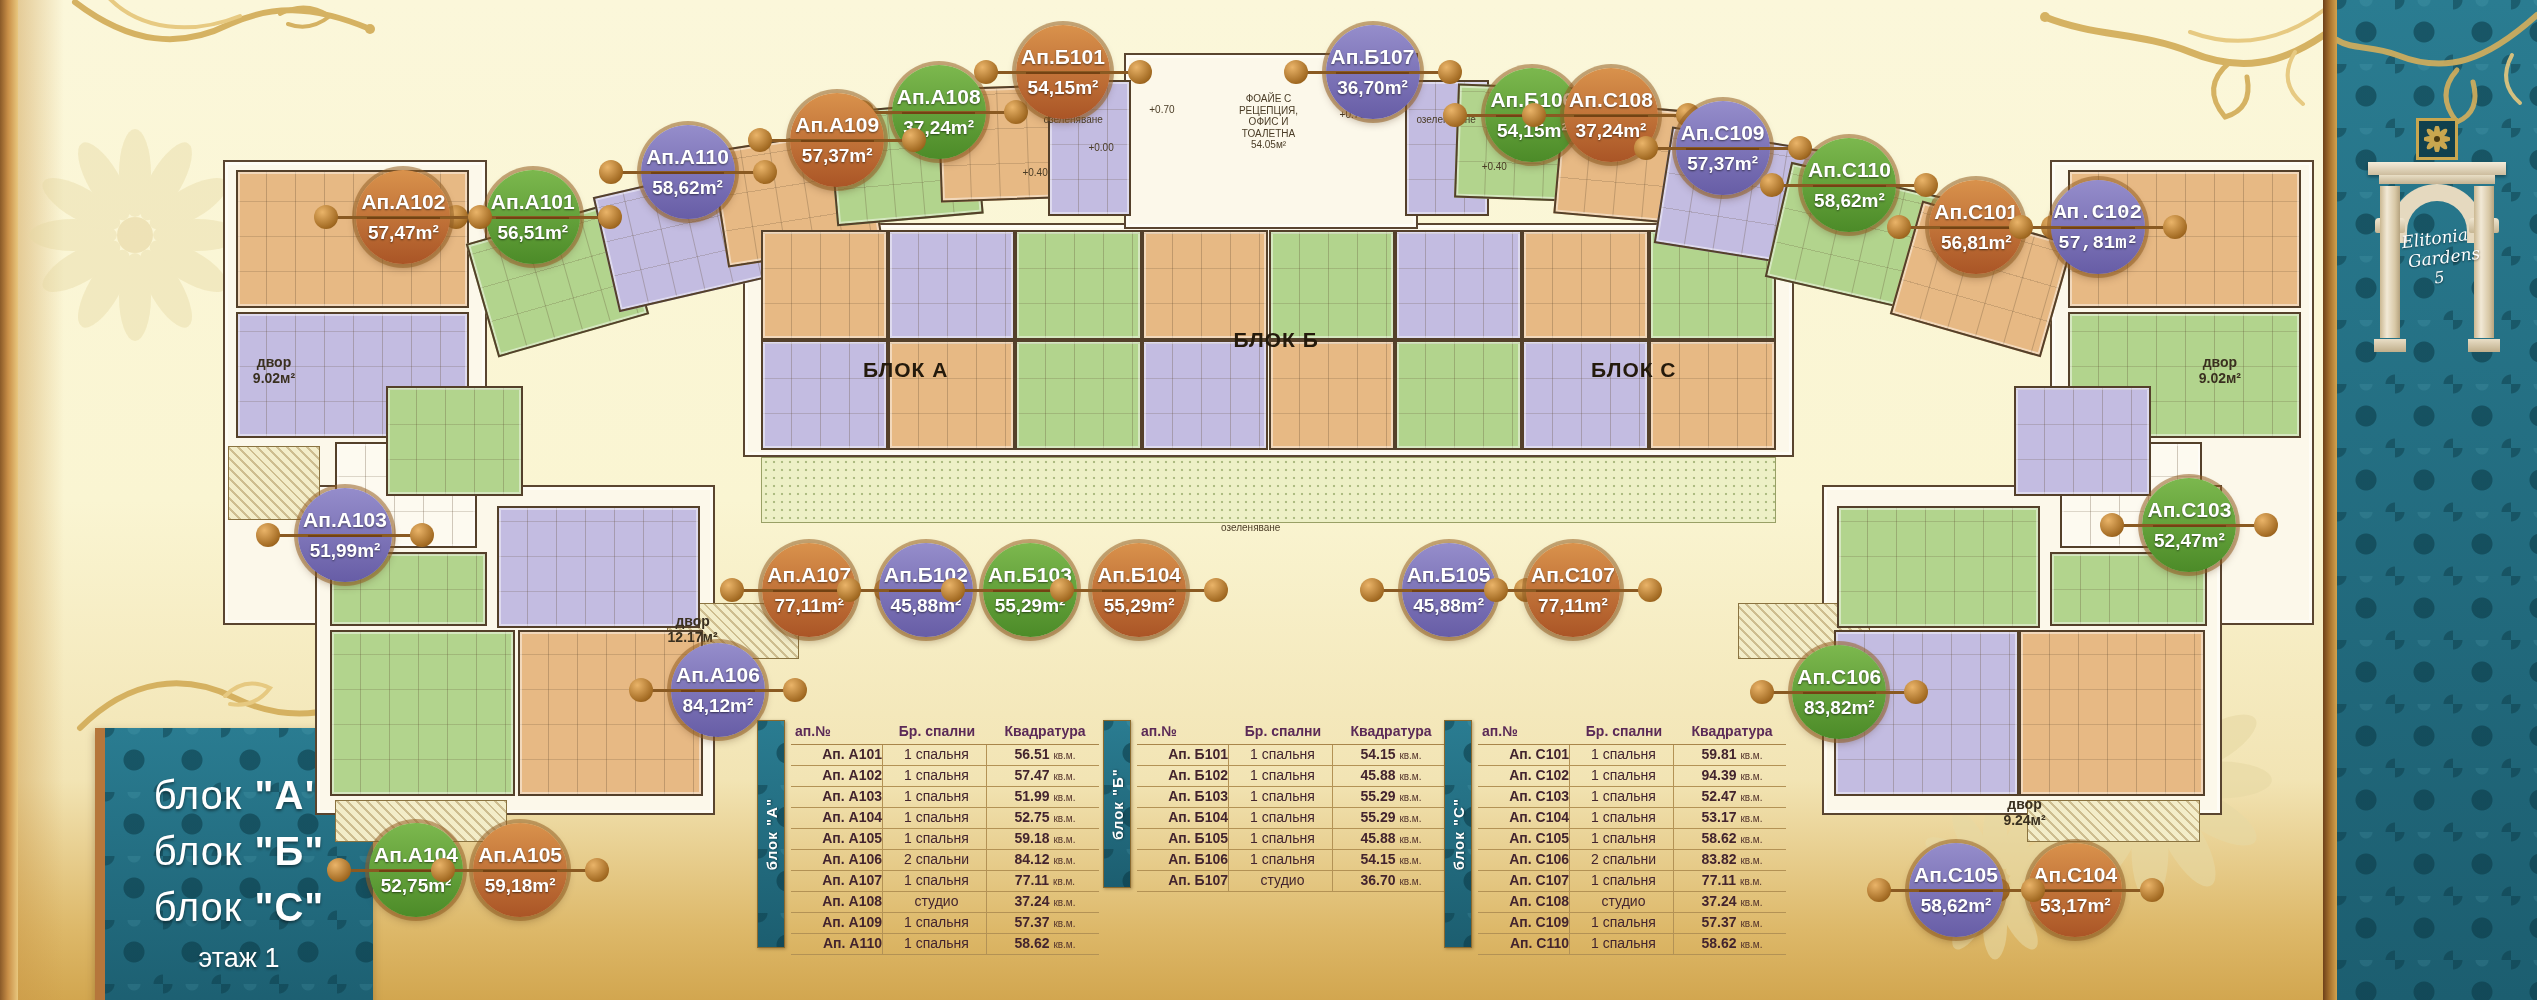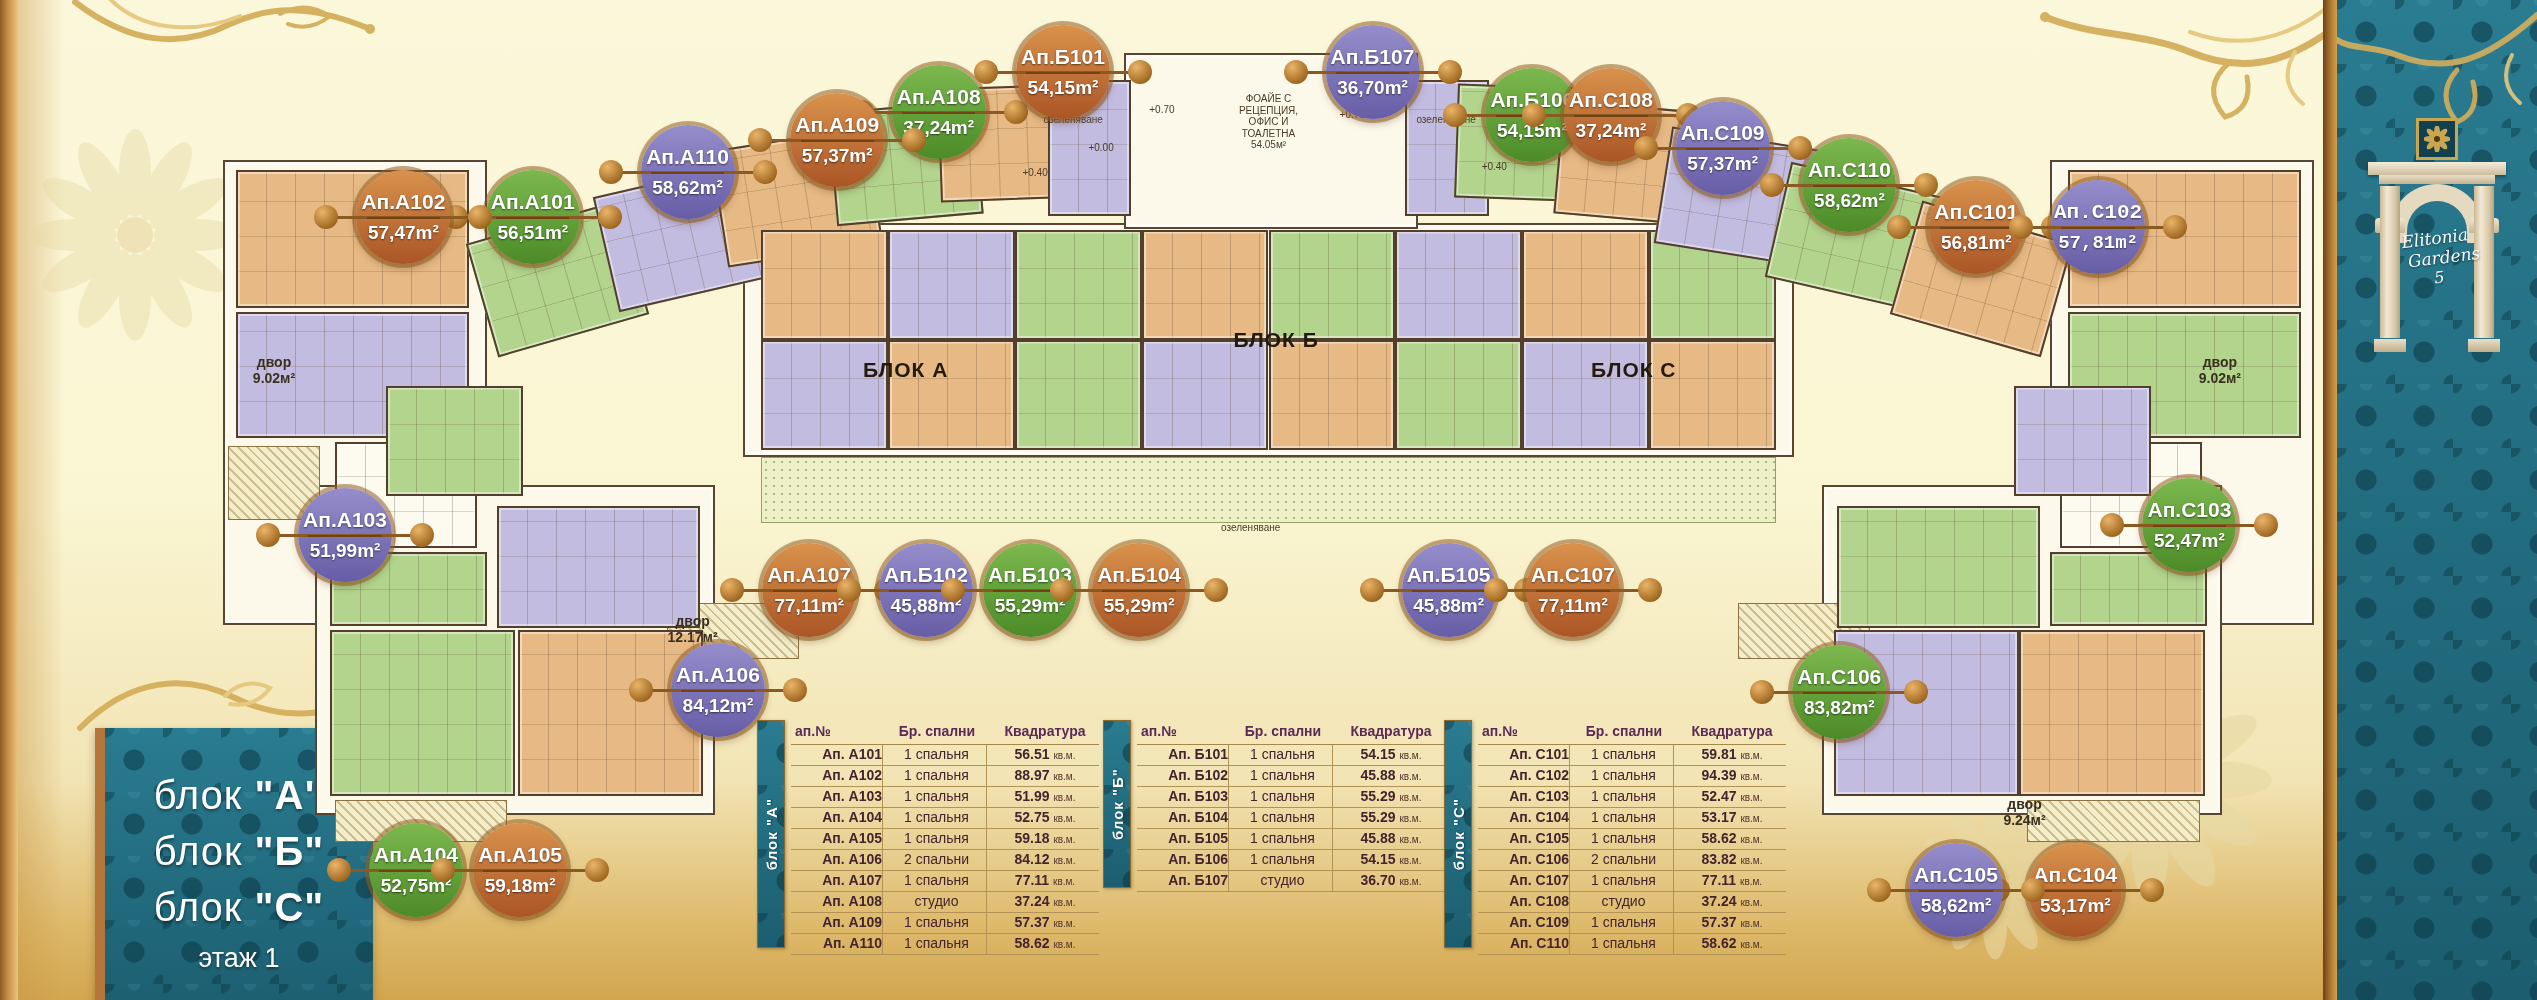--- a/index.html
+++ b/index.html
@@ -498,21 +498,21 @@
         </div>
         <div class="grid">
           <div class="th">ап.№</div>
           <div class="th c">Бр. спални</div>
           <div class="th c">Квадратура</div>
           <div class="td apt">Ап. А101</div>
           <div class="td bed">1 спальня</div>
           <div class="td area"><span>56.51 </span><span class="unit">кв.м.</span></div>
           <div class="td apt">Ап. А102</div>
           <div class="td bed">1 спальня</div>
-          <div class="td area"><span>88.97 </span><span class="unit">кв.м.</span></div>
+          <div class="td area"><span>57.47 </span><span class="unit">кв.м.</span></div>
           <div class="td apt">Ап. А103</div>
           <div class="td bed">1 спальня</div>
           <div class="td area"><span>51.99 </span><span class="unit">кв.м.</span></div>
           <div class="td apt">Ап. А104</div>
           <div class="td bed">1 спальня</div>
           <div class="td area"><span>52.75 </span><span class="unit">кв.м.</span></div>
           <div class="td apt">Ап. А105</div>
           <div class="td bed">1 спальня</div>
           <div class="td area"><span>59.18 </span><span class="unit">кв.м.</span></div>
           <div class="td apt">Ап. А106</div>

